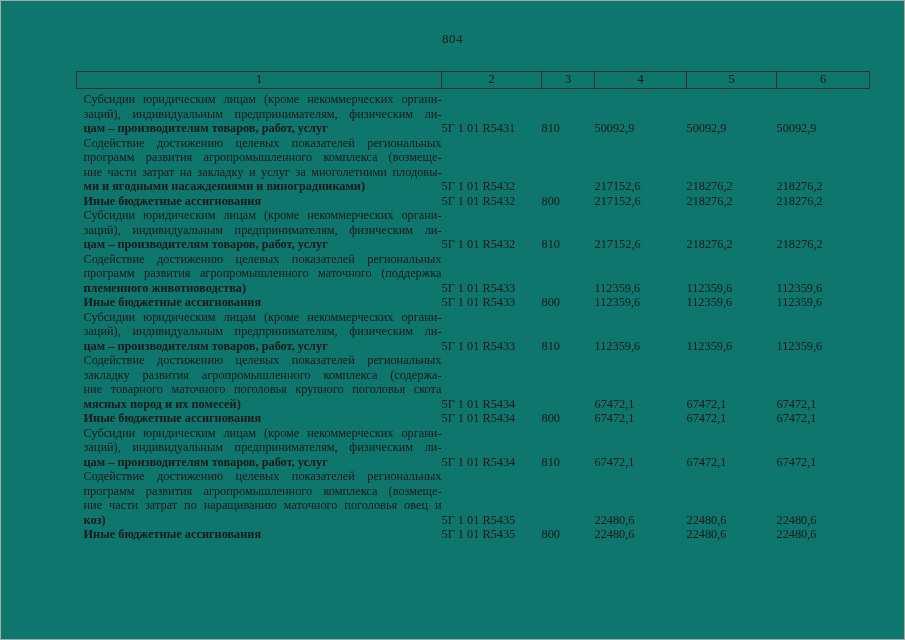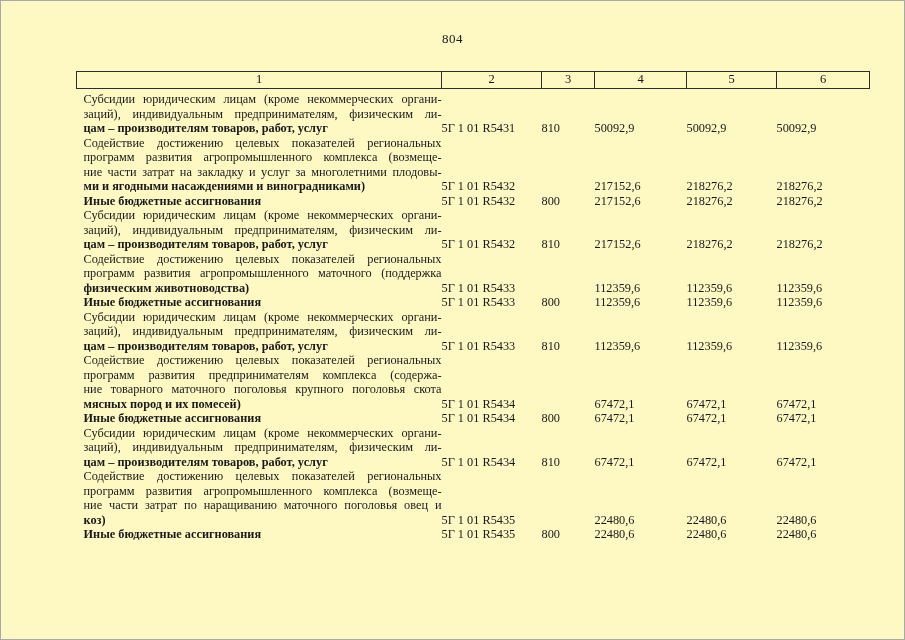--- a/index.html
+++ b/index.html
@@ -9,21 +9,21 @@
     height: 640px;
     background: #ffffff;
     font-family: "Liberation Serif", "DejaVu Serif", serif;
     color: #1c1c1c;
     overflow: hidden;
   }
   .page {
     position: relative;
     width: 905px;
     height: 640px;
-    background: #fef9c3;
+    background: #0f766e;
     box-sizing: border-box;
     border: 1px solid #a9a9a9;
   }
   .page-number {
     position: absolute;
     top: 30px;
     left: 0;
     right: 0;
     text-align: center;
     font-size: 13px;
@@ -152,21 +152,21 @@
           <td class="code">5Г 1 01 R5432</td>
           <td class="type">810</td>
           <td class="amt">217152,6</td>
           <td class="amt">218276,2</td>
           <td class="amt">218276,2</td>
         </tr>
         <tr>
           <td class="name">
             <div class="ln">Содействие достижению целевых показателей региональных</div>
             <div class="ln">программ развития агропромышленного маточного (поддержка</div>
-            <div class="ln">физическим животноводства)</div>
+            <div class="ln">племенного животноводства)</div>
           </td>
           <td class="code">5Г 1 01 R5433</td>
           <td class="type"></td>
           <td class="amt">112359,6</td>
           <td class="amt">112359,6</td>
           <td class="amt">112359,6</td>
         </tr>
         <tr>
           <td class="name">
             <div class="ln">Иные бюджетные ассигнования</div>
@@ -185,21 +185,21 @@
           </td>
           <td class="code">5Г 1 01 R5433</td>
           <td class="type">810</td>
           <td class="amt">112359,6</td>
           <td class="amt">112359,6</td>
           <td class="amt">112359,6</td>
         </tr>
         <tr>
           <td class="name">
             <div class="ln">Содействие достижению целевых показателей региональных</div>
-            <div class="ln">программ развития предпринимателям комплекса (содержа-</div>
+            <div class="ln">закладку развития агропромышленного комплекса (содержа-</div>
             <div class="ln">ние товарного маточного поголовья крупного поголовья скота</div>
             <div class="ln">мясных пород и их помесей)</div>
           </td>
           <td class="code">5Г 1 01 R5434</td>
           <td class="type"></td>
           <td class="amt">67472,1</td>
           <td class="amt">67472,1</td>
           <td class="amt">67472,1</td>
         </tr>
         <tr>

